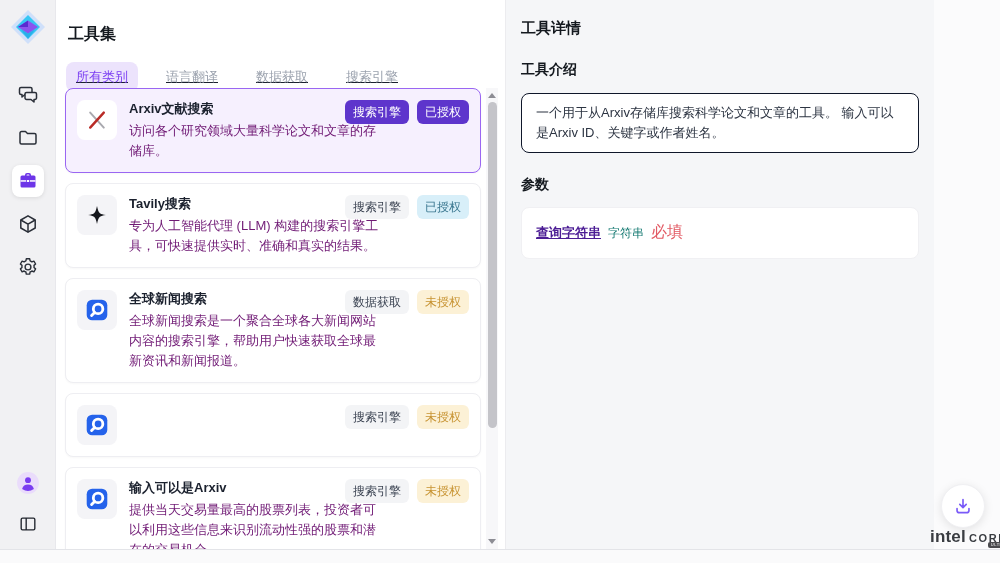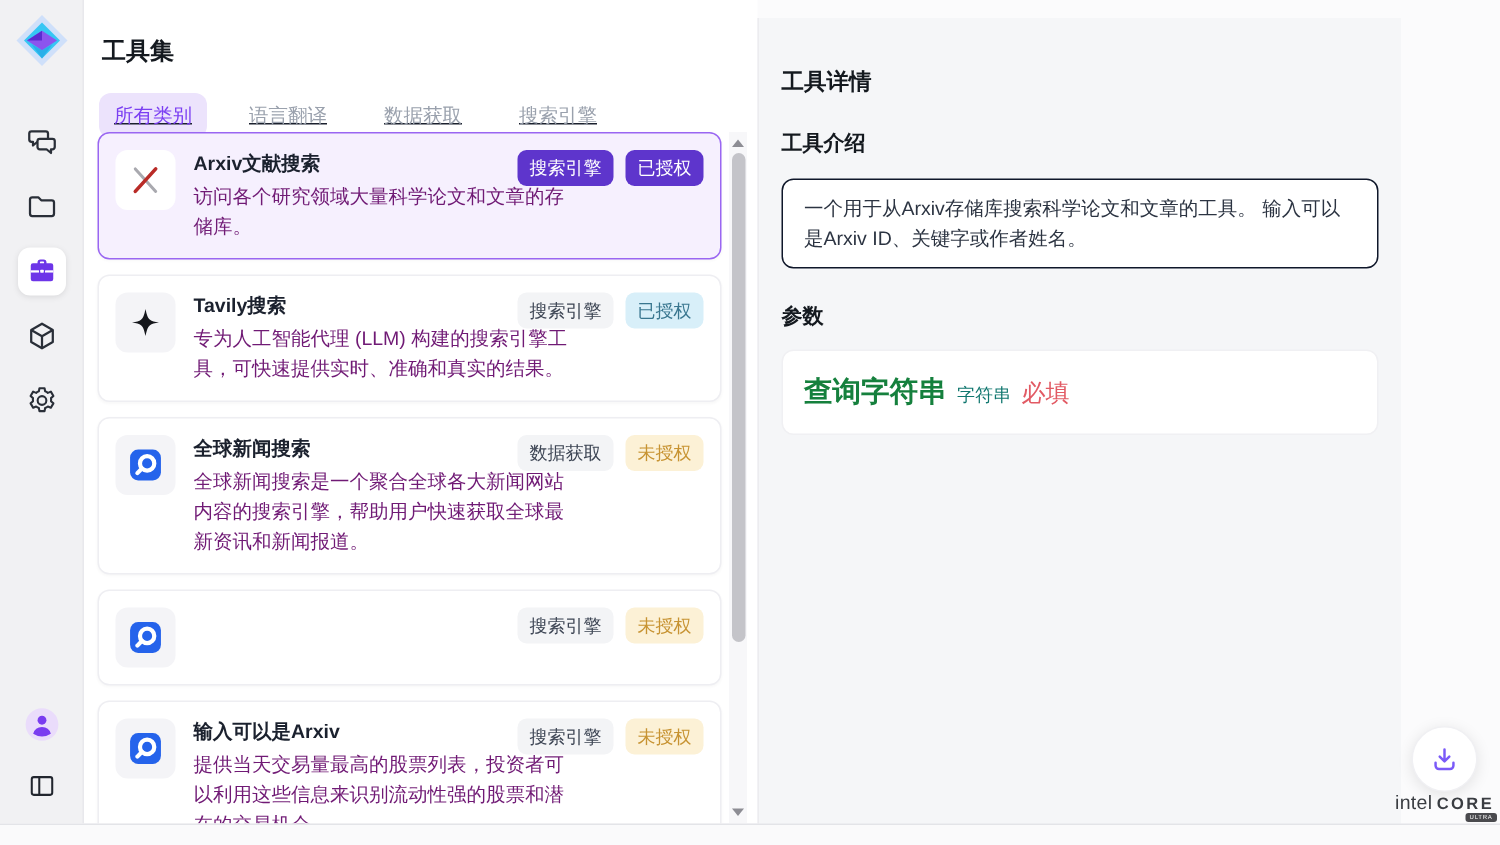--- a/index.html
+++ b/index.html
@@ -61,46 +61,46 @@
 
   
   .scrollbar { position:absolute; right:7px; top:88px; width:12px; height:461px; background:#f7f7f9; }
   .scroll-arrow { position:absolute; left:2px; width:0; height:0; border-left:4px solid transparent; border-right:4px solid transparent; cursor:pointer; }
   .scroll-arrow.up   { top:5px;    border-bottom:5px solid #8d8d94; }
   .scroll-arrow.down { bottom:5px; border-top:5px solid #8d8d94; }
   .scroll-thumb { position:absolute; left:1.5px; top:14px; width:9px; height:326px; background:#c4c4c9; border-radius:5px; cursor:pointer; }
 
   
   .detail-panel {
-    position:absolute; left:505px; top:12px; width:429px; height:549px;
-    background:#f5f6f8; border-left:1px solid #ececef; padding:15px 15px;
+    position:absolute; left:505px; top:0; width:429px; height:549px;
+    background:#f5f6f8; border-left:1px solid #ececef; padding:1px 15px;
   }
   .detail-title { margin-top:18px; font-size:15px; font-weight:bold; color:#14191f; }
   .section-h { margin-top:23px; font-size:14px; font-weight:bold; color:#14191f; }
   .intro-card {
     margin-top:14px; background:#fff; border-radius:8px; padding:9px 14px;
     font-size:13px; color:#2c3442; line-height:1.55; border:1px solid #0f172a;
   }
   .params-card { margin-top:13px; background:#fff; border-radius:8px; padding:14px 14px 15px; border:1px solid #f0f0f3; }
   .param-head { display:flex; align-items:baseline; gap:7px; }
-  .param-name { font-size:19px; font-weight:bold; color:#15803d; }
+  .param-name { font-size:13px; font-weight:bold; color:#4c1d95;text-decoration:underline; }
   .param-type { font-size:12px; color:#0f766e; }
   .param-required { font-size:16px; color:#e25a64; }
   .param-desc { margin-top:10px; font-size:13px; color:#4e5665; }
 
   
   .fab {
     position:absolute; left:941px; top:484px; width:44px; height:44px; border-radius:50%;
     background:#fff; border:1px solid #f0f0f3; box-shadow:0 2px 10px rgba(0,0,0,.10);
     display:flex; align-items:center; justify-content:center; cursor:pointer;
   }
 
   
   .intel { position:absolute; left:930px; top:527px; display:flex; align-items:baseline; gap:3px; }
-  .intel-word { font-size:13px; font-weight:normal; color:#3a3d42; letter-spacing:.2px; }
+  .intel-word { font-size:17px; font-weight:bold; color:#3a3d42; letter-spacing:.2px; }
   .core-word { font-size:11px; font-weight:600; color:#3a3d42; letter-spacing:1.6px; }
   .intel-badge {
     position:absolute; right:-2px; top:15px; background:#4a4a4e; color:#fff;
     font-size:4px; line-height:6px; padding:0 3px; border-radius:2px; letter-spacing:.5px;
   }
 
   .bottom-strip { position:absolute; left:0; top:549px; width:1000px; height:14px; background:#fafafb; border-top:1px solid #e3e4e8; }
 </style>
 </head>
 <body>

